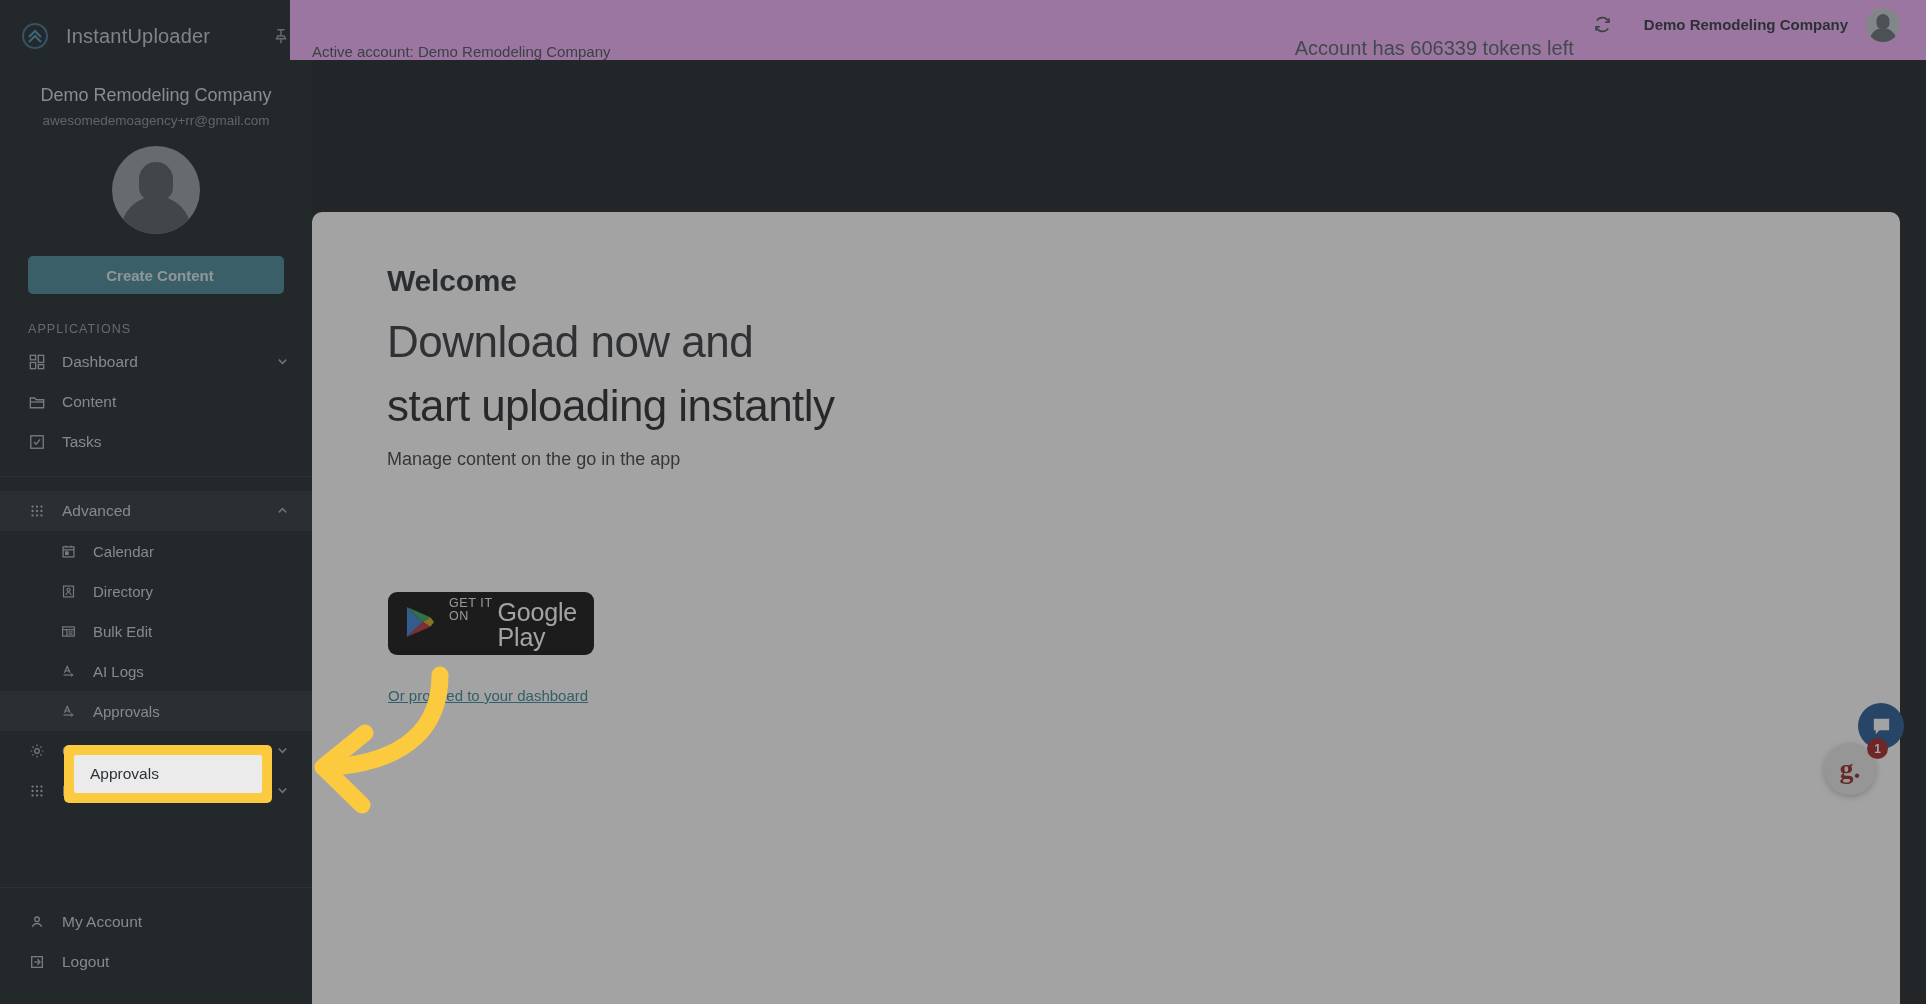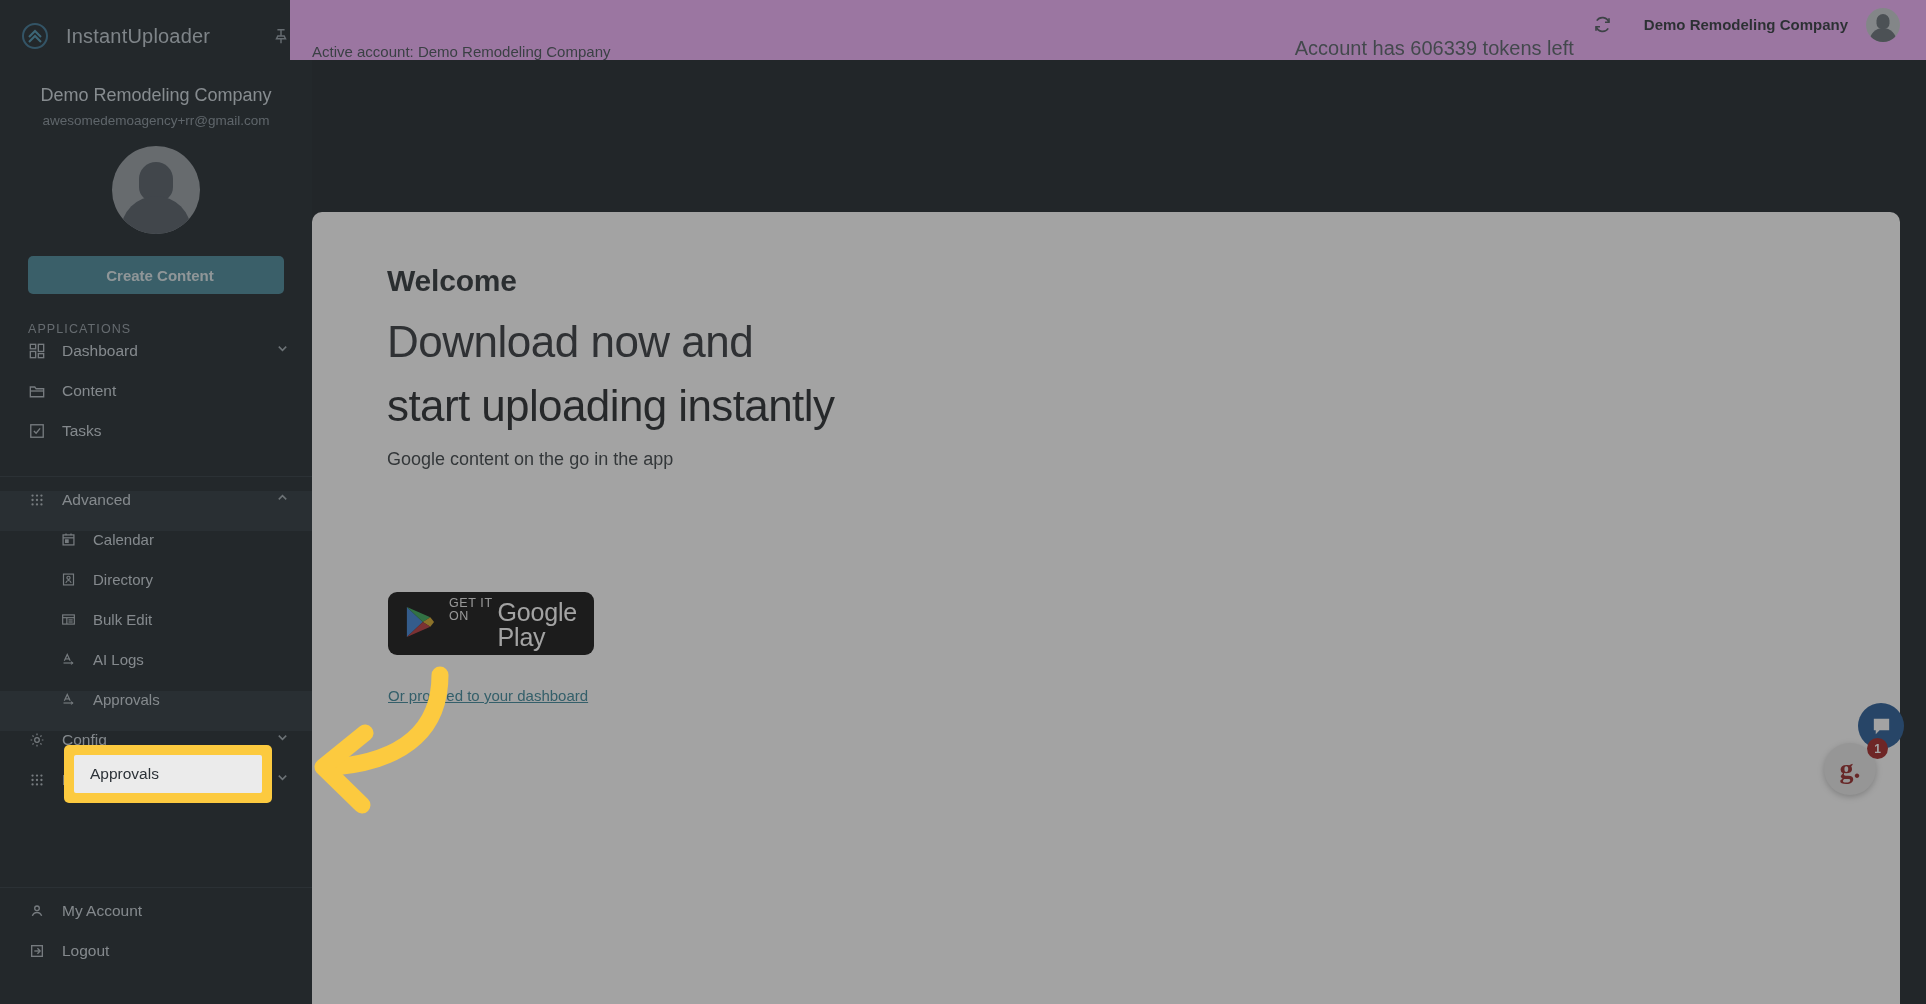--- a/index.html
+++ b/index.html
@@ -42,21 +42,21 @@
   .create-btn {
     margin: 22px 28px 0; height: 38px; border-radius: 5px;
     background: #3a7f92; color: #d9e6ea; font-size: 15px; font-weight: 700;
     display: flex; align-items: center; justify-content: center;
     border: none; cursor: pointer; font-family: inherit; padding-left: 8px;
   }
 
   .sec-label { margin: 28px 9px 6px 28px; font-size: 12.5px; letter-spacing: 1.1px; color: #8a959d; font-weight: 400; }
 
   .nav-item {
-    display: flex; align-items: flex-start; height: 40px; padding-left: 28px; gap: 16px;
+    display: flex; align-items: center; height: 40px; padding-left: 28px; gap: 16px;
     font-size: 15.5px; color: #c4ced5; cursor: pointer; position: relative;
   }
   .nav-item .ico { width: 18px; height: 18px; flex: 0 0 18px; color: #aab4bb; display:flex; align-items:center; justify-content:center;}
   .nav-item .chev { margin-left: auto; margin-right: 22px; width: 14px; height: 14px; color: #9aa5ac; display:flex; }
   .nav-item.active { background: #1a252c; }
   .nav-sub { padding-left: 60px; font-size: 15px; height: 40px; }
   .nav-sub .ico { width: 17px; height: 17px; flex: 0 0 17px; }
   .divider { height: 1px; background: #1d2930; margin: 14px 0; }
 
   .sb-spacer { flex: 1 1 auto; }
@@ -383,21 +383,21 @@
         <span class="body"></span>
       </span>
     </div>
   </div>
 
   <div class="content-card">
     <div class="welcome">
       <div class="w-title">Welcome</div>
       <div class="w-line1">Download now and</div>
       <div class="w-line2">start uploading instantly</div>
-      <div class="w-sub">Google content on the go in the app</div>
+      <div class="w-sub">Manage content on the go in the app</div>
     </div>
   </div>
 
   <div class="gp-badge">
     <span>
       <svg viewBox="0 0 32 36" width="30" height="34">
         <polygon points="2,2 19,18 2,34" fill="#2e7ad1"></polygon>
         <polygon points="2,2 19,18 27,13" fill="#2ba24c"></polygon>
         <polygon points="19,18 27,13 31,18 27,23" fill="#d4a21a"></polygon>
         <polygon points="2,34 19,18 27,23" fill="#b3282d"></polygon>

